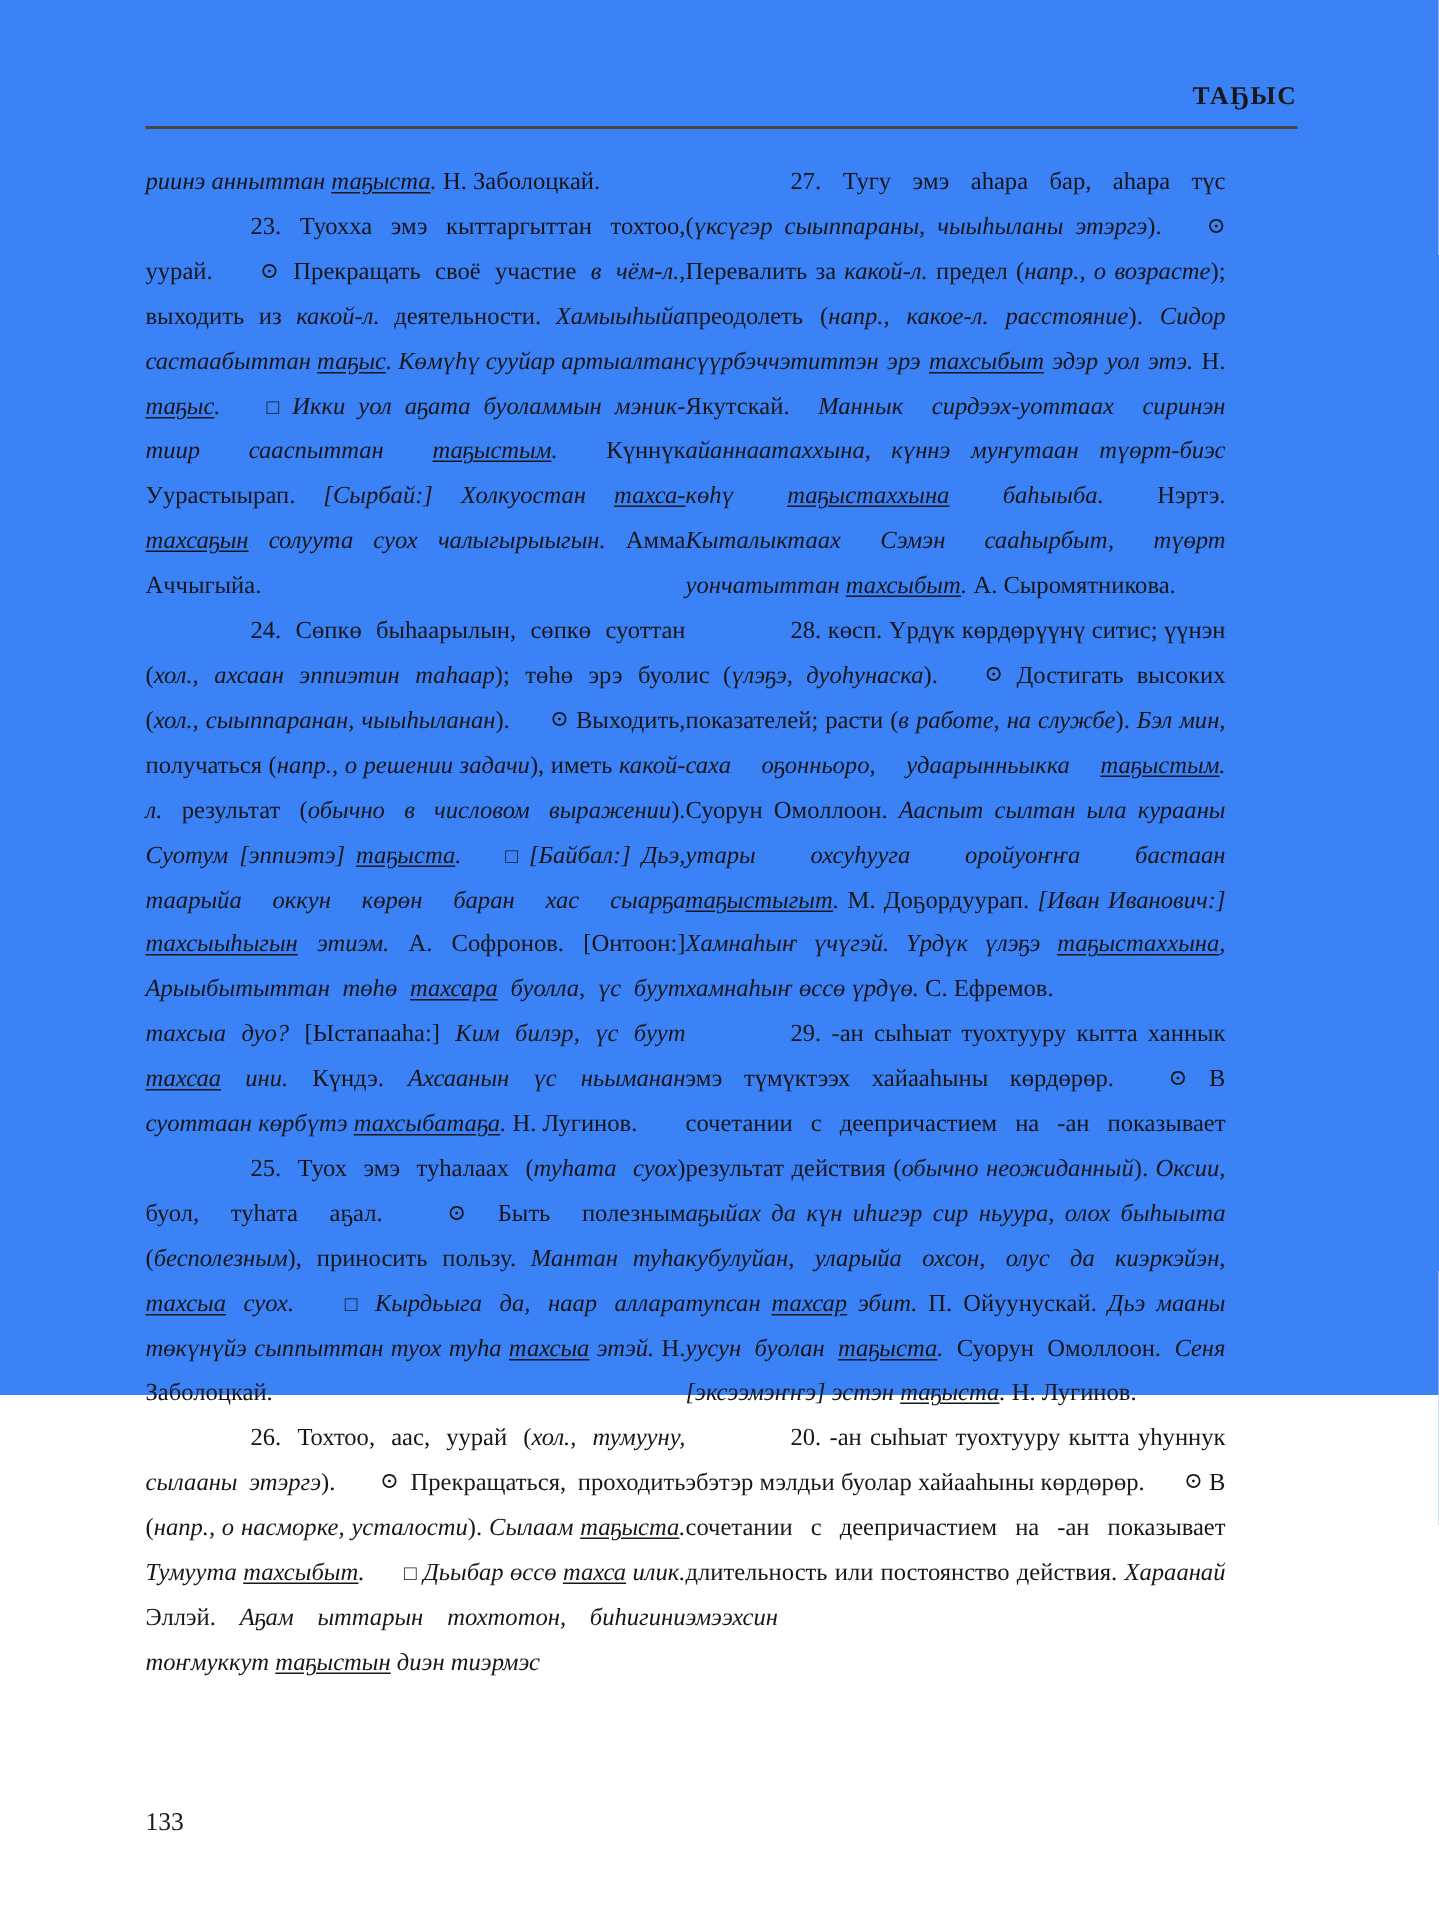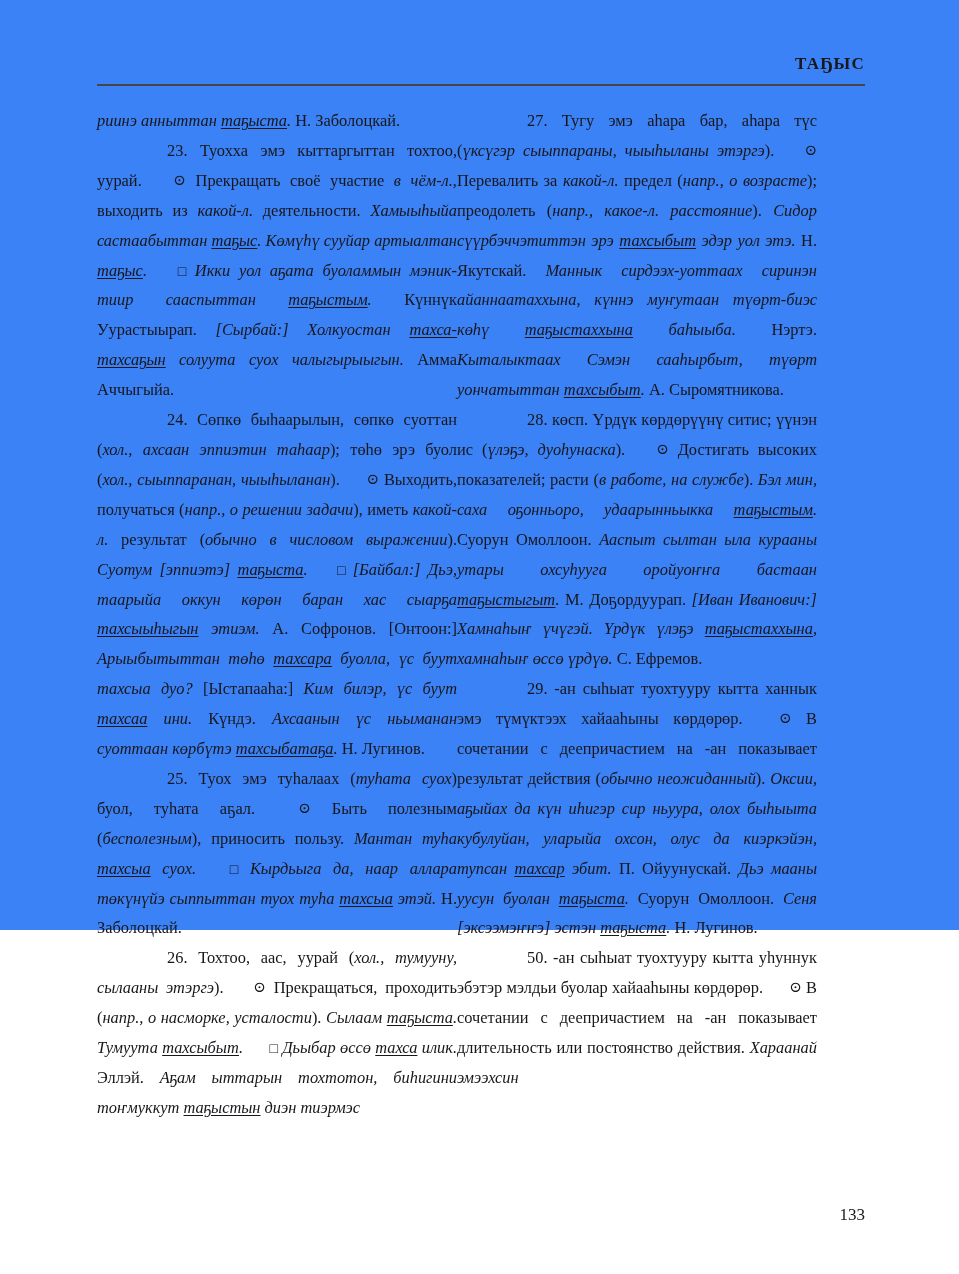--- a/index.html
+++ b/index.html
@@ -100,21 +100,20 @@
     display: inline-block;
     font-size: 14px;
     line-height: 1;
   }
   
   .folio {
     position: absolute;
     left: 97px;
     top: 1205px;
     width: 768px;
-    text-align: right;
     font-size: 17px;
     color: #1a1719;
   }
 </style>
 </head>
 <body>
 
 <div class="page">
 
   <div class="runhead">ТАҔЫС</div>
@@ -128,20 +127,20 @@
         <p class="entry"><span class="num">23.</span> <span class="rom">Туохха эмэ кыттаргыттан тохтоо, уурай.</span> <span class="marker-circle">⊙</span> <span class="rom">Прекращать своё участие <i>в чём-л.</i>, выходить из <i>какой-л.</i> деятельно­сти.</span> <i>Хамыыһыйа састаабыттан <span class="ul">таҕыс</span>. Көмүһү сууйар артыалтан <span class="ul">таҕыс</span>.</i> <span class="marker-square">□</span> <i>Икки уол аҕата буоламмын мэник­тиир сааспыттан <span class="ul">таҕыстым</span>.</i> <span class="rom">Күннүк Уурастыырап.</span> <i>[Сырбай:] Холкуостан <span class="ul">тахса-тахсаҕын</span> солуута суох чалыгы­рыыгын.</i> <span class="rom">Амма Аччыгыйа.</span></p>
         <p class="entry"><span class="num">24.</span> <span class="rom">Сөпкө быһаарылын, сөпкө суоттан</span> (<i>хол., ахсаан эппиэтин таһаар</i>); <span class="rom">төһө эрэ буол</span> (<i>хол., сыыппаранан, чыыһыла­нан</i>). <span class="marker-circle">⊙</span> <span class="rom">Выходить, получаться</span> (<i>напр., о решении задачи</i>), <span class="rom">иметь <i>какой-л.</i> резуль­тат</span> (<i>обычно в числовом выражении</i>). <i>Суотум [эппиэтэ] <span class="ul">таҕыста</span>.</i> <span class="marker-square">□</span> <i>[Бай­бал:] Дьэ, таарыйа оккун көрөн ба­ран хас сыарҕа <span class="ul">тахсыыһыгын</span> этиэм.</i> <span class="rom">А. Софронов. [Онтоон:]</span> <i>Арыыбытыттан төһө <span class="ul">тахсара</span> буолла, үс буут тахсыа дуо?</i> <span class="rom">[Ыстапааһа:]</span> <i>Ким билэр, үс буут <span class="ul">тахсаа</span> ини.</i> <span class="rom">Күндэ.</span> <i>Ахсаанын үс ньыма­нан суоттаан көрбүтэ <span class="ul">тахсыбатаҕа</span>.</i> <span class="rom">Н. Лугинов.</span></p>
         <p class="entry"><span class="num">25.</span> <span class="rom">Туох эмэ туһалаах</span> (<i>туһата суох</i>) <span class="rom">буол, туһата аҕал.</span> <span class="marker-circle">⊙</span> <span class="rom">Быть полезным</span> (<i>бесполезным</i>), <span class="rom">приносить пользу.</span> <i>Ман­тан туһа <span class="ul">тахсыа</span> суох.</i> <span class="marker-square">□</span> <i>Кырдьыга да, наар аллара төкүнүйэ сыппыттан туох туһа <span class="ul">тахсыа</span> этэй.</i> <span class="rom">Н. Заболоц­кай.</span></p>
         <p class="entry"><span class="num">26.</span> <span class="rom">Тохтоо, аас, уурай</span> (<i>хол., тумууну, сылааны этэргэ</i>). <span class="marker-circle">⊙</span> <span class="rom">Прекращаться, про­ходить</span> (<i>напр., о насморке, усталости</i>). <i>Сылаам <span class="ul">таҕыста</span>. Тумуута <span class="ul">тахсыбыт</span>.</i> <span class="marker-square">□</span> <i>Дьыбар өссө <span class="ul">тахса</span> илик.</i> <span class="rom">Эллэй.</span> <i>Аҕам ыттарын тохтотон, биһигини тоҥмуккут <span class="ul">таҕыстын</span> диэн тиэрмэс­</i></p>
       </div>
 
     <div class="col" id="right-col">
         <p class="entry"><span class="num">27.</span> <span class="rom">Тугу эмэ аһара бар, аһара түс</span> (<i>үксүгэр сыыппараны, чыыһыланы этэр­гэ</i>). <span class="marker-circle">⊙</span> <span class="rom">Перевалить за <i>какой-л.</i> предел</span> (<i>напр., о возрасте</i>); <span class="rom">преодолеть</span> (<i>напр., какое-л. расстояние</i>). <i>Сидор сүүрбэччэ­титтэн эрэ <span class="ul">тахсыбыт</span> эдэр уол этэ.</i> <span class="rom">Н. Якутскай.</span> <i>Маннык сирдээх-уоттаах сиринэн айаннаатаххына, күннэ муҥу­таан түөрт-биэс көһү <span class="ul">таҕыстаххына</span> баһыыба.</i> <span class="rom">Нэртэ.</span> <i>Кыталыктаах Сэмэн сааһырбыт, түөрт уончатыттан <span class="ul">тах­сыбыт</span>.</i> <span class="rom">А. Сыромятникова.</span></p>
         <p class="entry"><span class="num">28.</span> <span class="rom">көсп. Үрдүк көрдөрүүнү ситис; үүнэн ис</span> (<i>үлэҕэ, дуоһунаска</i>). <span class="marker-circle">⊙</span> <span class="rom">Дости­гать высоких показателей; расти</span> (<i>в рабо­те, на службе</i>). <i>Бэл мин, саха оҕонньо­ро, удаарынньыкка <span class="ul">таҕыстым</span>.</i> <span class="rom">Суорун Омоллоон.</span> <i>Ааспыт сылтан ыла кураа­ны утары охсуһууга оройуоҥҥа бастаан <span class="ul">таҕыстыгыт</span>.</i> <span class="rom">М. Доҕордуурап.</span> <i>[Иван Иванович:] Хамнаһыҥ үчүгэй. Үрдүк үлэҕэ <span class="ul">таҕыстаххына</span>, хамнаһыҥ өссө үрдүө.</i> <span class="rom">С. Ефремов.</span></p>
         <p class="entry"><span class="num">29.</span> <span class="bold">-ан</span> <span class="rom">сыһыат туохтууру кытта хан­нык эмэ түмүктээх хайааһыны көрдөрөр.</span> <span class="marker-circle">⊙</span> <span class="rom">В сочетании с деепричастием на <span class="bold">-ан</span> показывает результат действия</span> (<i>обычно неожиданный</i>). <i>Оксии, аҕыйах да күн иһигэр сир ньуура, олох быһыыта кубу­луйан, уларыйа охсон, олус да киэркэ­йэн, тупсан <span class="ul">тахсар</span> эбит.</i> <span class="rom">П. Ойуунус­кай.</span> <i>Дьэ мааны уусун буолан <span class="ul">таҕыста</span>.</i> <span class="rom">Суорун Омоллоон.</span> <i>Сеня [эксээмэҥҥэ] эс­тэн <span class="ul">таҕыста</span>.</i> <span class="rom">Н. Лугинов.</span></p>
-        <p class="entry"><span class="num">50.</span> <span class="bold">-ан</span> <span class="rom">сыһыат туохтууру кытта уһун­нук эбэтэр мэлдьи буолар хайааһыны көрдөрөр.</span> <span class="marker-circle">⊙</span> <span class="rom">В сочетании с деепричасти­ем на <span class="bold">-ан</span> показывает длительность или постоянство действия.</span> <i>Хараанай эмээхсин</i></p>
+        <p class="entry"><span class="num">20.</span> <span class="bold">-ан</span> <span class="rom">сыһыат туохтууру кытта уһун­нук эбэтэр мэлдьи буолар хайааһыны көрдөрөр.</span> <span class="marker-circle">⊙</span> <span class="rom">В сочетании с деепричасти­ем на <span class="bold">-ан</span> показывает длительность или постоянство действия.</span> <i>Хараанай эмээхсин</i></p>
       </div>
 
   </div>
 
   <div class="folio">133</div>
 
 </div>
 
 </body></html>

